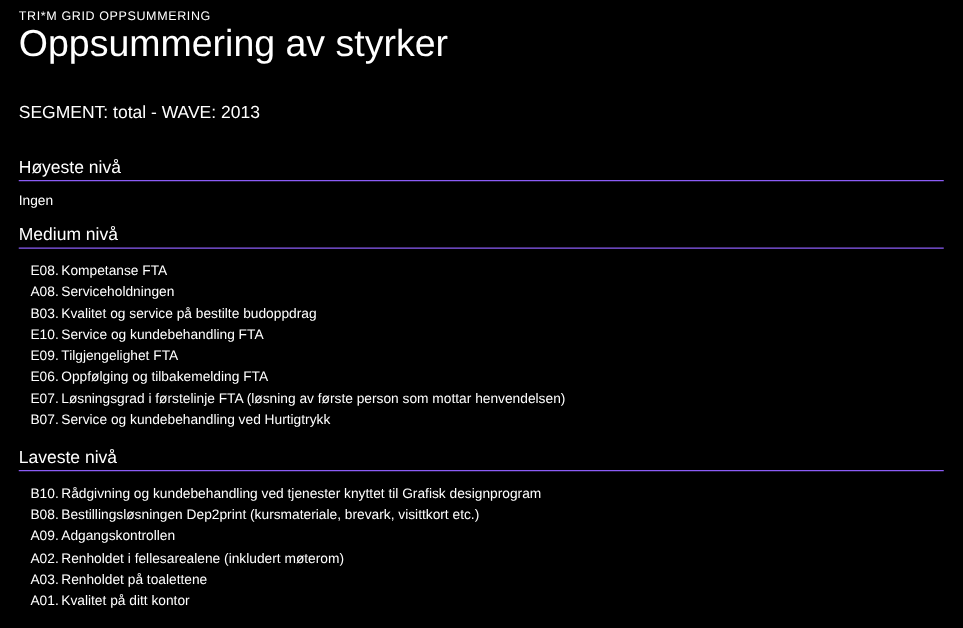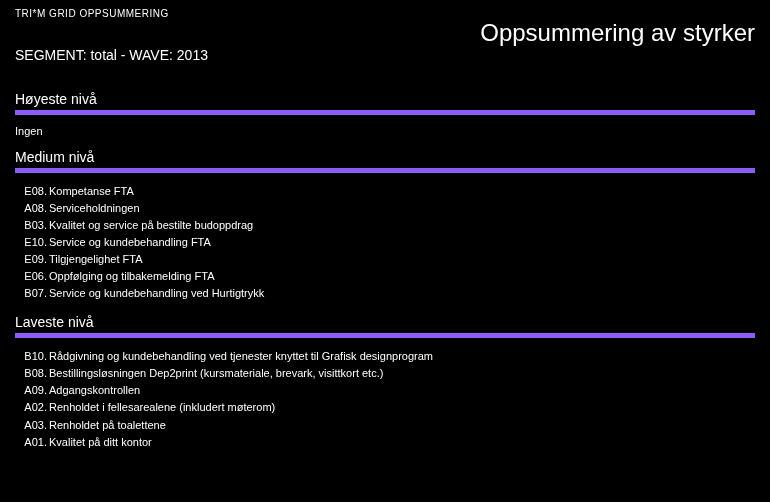--- a/index.html
+++ b/index.html
@@ -10,32 +10,32 @@
     width: 770px;
     height: 502px;
     overflow: hidden;
     padding: 8px 15px 0 15px;
   }
   .kicker {
     font-size: 10px;
     letter-spacing: 0.5px;
   }
   .title {
-    font-size: 24px;
+    font-size: 30px;
     font-weight: normal;
-    text-align: right;
+    margin-bottom: 28px;
   }
   .segment {
     font-size: 14px;
     margin-bottom: 28px;
   }
   .section-head {
     font-size: 14px;
     font-weight: normal;
-    border-bottom: 5px solid #8b5cf6;
+    border-bottom: 1px solid #8b5cf6;
     padding-bottom: 3px;
     margin-bottom: 10px;
     margin-top: 4px;
   }
   .none {
     font-size: 11px;
     margin-bottom: 12px;
   }
   .items {
     margin-bottom: 12px;
@@ -82,20 +82,24 @@
     </div>
     <div class="item">
       <span class="code">E09</span>
       <span class="label">Tilgjengelighet FTA</span>
     </div>
     <div class="item">
       <span class="code">E06</span>
       <span class="label">Oppfølging og tilbakemelding FTA</span>
     </div>
     <div class="item">
+      <span class="code">E07</span>
+      <span class="label">Løsningsgrad i førstelinje FTA (løsning av første person som mottar henvendelsen)</span>
+    </div>
+    <div class="item">
       <span class="code">B07</span>
       <span class="label">Service og kundebehandling ved Hurtigtrykk</span>
     </div>
   </div>
 
 <div class="section-head">Laveste nivå</div>
 <div class="items" id="low-items">
     <div class="item">
       <span class="code">B10</span>
       <span class="label">Rådgivning og kundebehandling ved tjenester knyttet til Grafisk designprogram</span>

